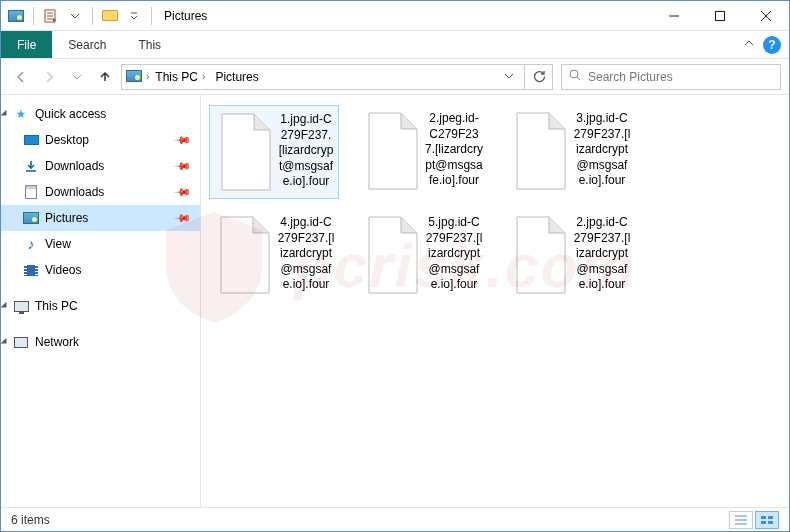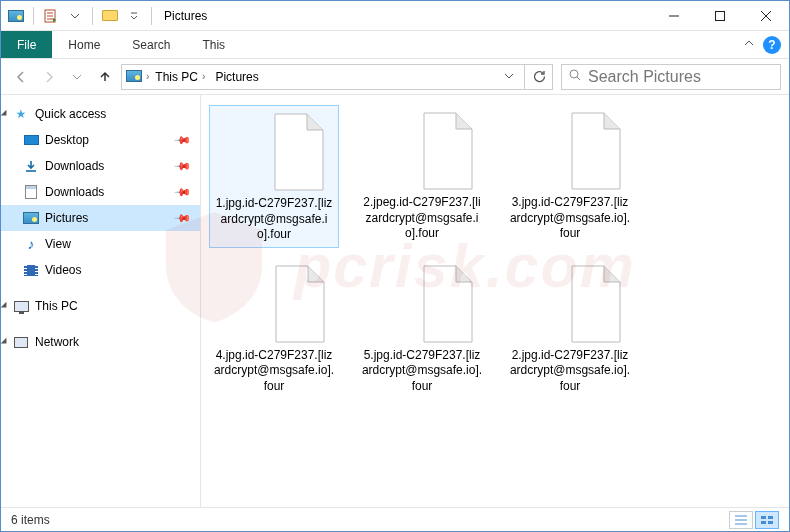--- a/index.html
+++ b/index.html
@@ -26,35 +26,35 @@
 
 .addrbar { height: 36px; display: flex; align-items: center; padding: 4px 8px; gap: 4px; border-bottom: 1px solid #e5e5e5; }
 .navbtn { width: 24px; height: 24px; display: flex; align-items: center; justify-content: center; color: #888; }
 .navbtn.enabled { color: #333; }
 .breadcrumb { flex: 1; height: 26px; border: 1px solid #ccc; display: flex; align-items: center; padding: 0 4px; font-size: 12px; gap: 2px; }
 .bc-ico { width: 18px; height: 14px; }
 .bc-seg { padding: 0 4px; display: flex; align-items: center; gap: 4px; }
 .bc-chev { color: #666; font-size: 10px; }
 .bc-drop { margin-left: auto; padding: 0 6px; color: #555; }
 .refresh { width: 28px; height: 26px; border: 1px solid #ccc; border-left: none; display: flex; align-items: center; justify-content: center; margin-left: -4px; }
-.search { width: 220px; height: 26px; border: 1px solid #ccc; display: flex; align-items: center; padding: 0 6px; color: #777; font-size: 16px; gap: 6px; margin-left: 4px; }
+.search { width: 220px; height: 26px; border: 1px solid #ccc; display: flex; align-items: center; padding: 0 6px; color: #777; font-size: 12px; gap: 6px; margin-left: 4px; }
 
 
 .body { display: flex; height: calc(100% - 30px - 28px - 36px - 24px); }
 .sidebar { width: 200px; border-right: 1px solid #e5e5e5; padding: 6px 0; font-size: 12px; overflow: hidden; }
 .sb-group { margin-bottom: 10px; }
 .sb-item { display: flex; align-items: center; height: 26px; padding: 0 10px 0 22px; gap: 6px; position: relative; }
 .sb-item.head { padding-left: 12px; }
 .sb-item.head::before { content: ""; position: absolute; left: 2px; width: 0; height: 0; border-left: 4px solid #555; border-top: 4px solid transparent; border-bottom: 4px solid transparent; transform: rotate(45deg); }
 .sb-item.selected { background: #cce8ff; }
 .sb-pin { margin-left: auto; color: #7a7a7a; transform: rotate(45deg); font-size: 11px; }
 .sb-ico { width: 16px; height: 14px; display: flex; align-items: center; justify-content: center; }
 .content { flex: 1; padding: 10px 8px; overflow: auto; }
 .grid { display: flex; flex-wrap: wrap; gap: 10px 18px; align-content: flex-start; }
-.file { width: 130px; display: flex; flex-direction: column; align-items: flex-end; padding: 4px; }
+.file { width: 130px; display: flex; align-items: flex-start; padding: 4px; }
 .file.sel { border: 1px solid #99d1ff; background: #cce8ff55; }
 .file .thumb { width: 70px; height: 84px; display: flex; align-items: center; justify-content: center; }
 .file .fname { font-size: 12px; text-align: center; line-height: 1.3; word-break: break-all; margin-top: 2px; color: #000; }
 
 
 .status { position: absolute; bottom: 0; left: 0; right: 0; height: 24px; border-top: 1px solid #e5e5e5; display: flex; align-items: center; padding: 0 10px; font-size: 12px; color: #333; }
 .status .viewbtns { margin-left: auto; display: flex; gap: 2px; }
 .vbtn { width: 24px; height: 18px; border: 1px solid #ccc; display: flex; align-items: center; justify-content: center; }
 .vbtn.active { background: #cce8ff; border-color: #69b3ff; }
 
@@ -127,21 +127,20 @@
     <div class="wc close">
         <svg width="12" height="12">
           <path d="M1 1l10 10M11 1L1 11" stroke-width="1"></path>
         </svg>
       </div>
   </div>
 </div>
 
 <div class="ribbon">
   <div class="file-tab">File</div>
-  <div class="rtab">Home</div>
   <div class="rtab">Search</div>
   <div class="rtab">This</div>
   <div class="rib-spacer"></div>
   <div class="rib-right">
     <span><svg width="12" height="12">
           <path d="M2 8l4-4 4 4" fill="none" stroke="#555"></path>
         </svg></span>
     <div class="help-ico">?</div>
   </div>
 </div>

